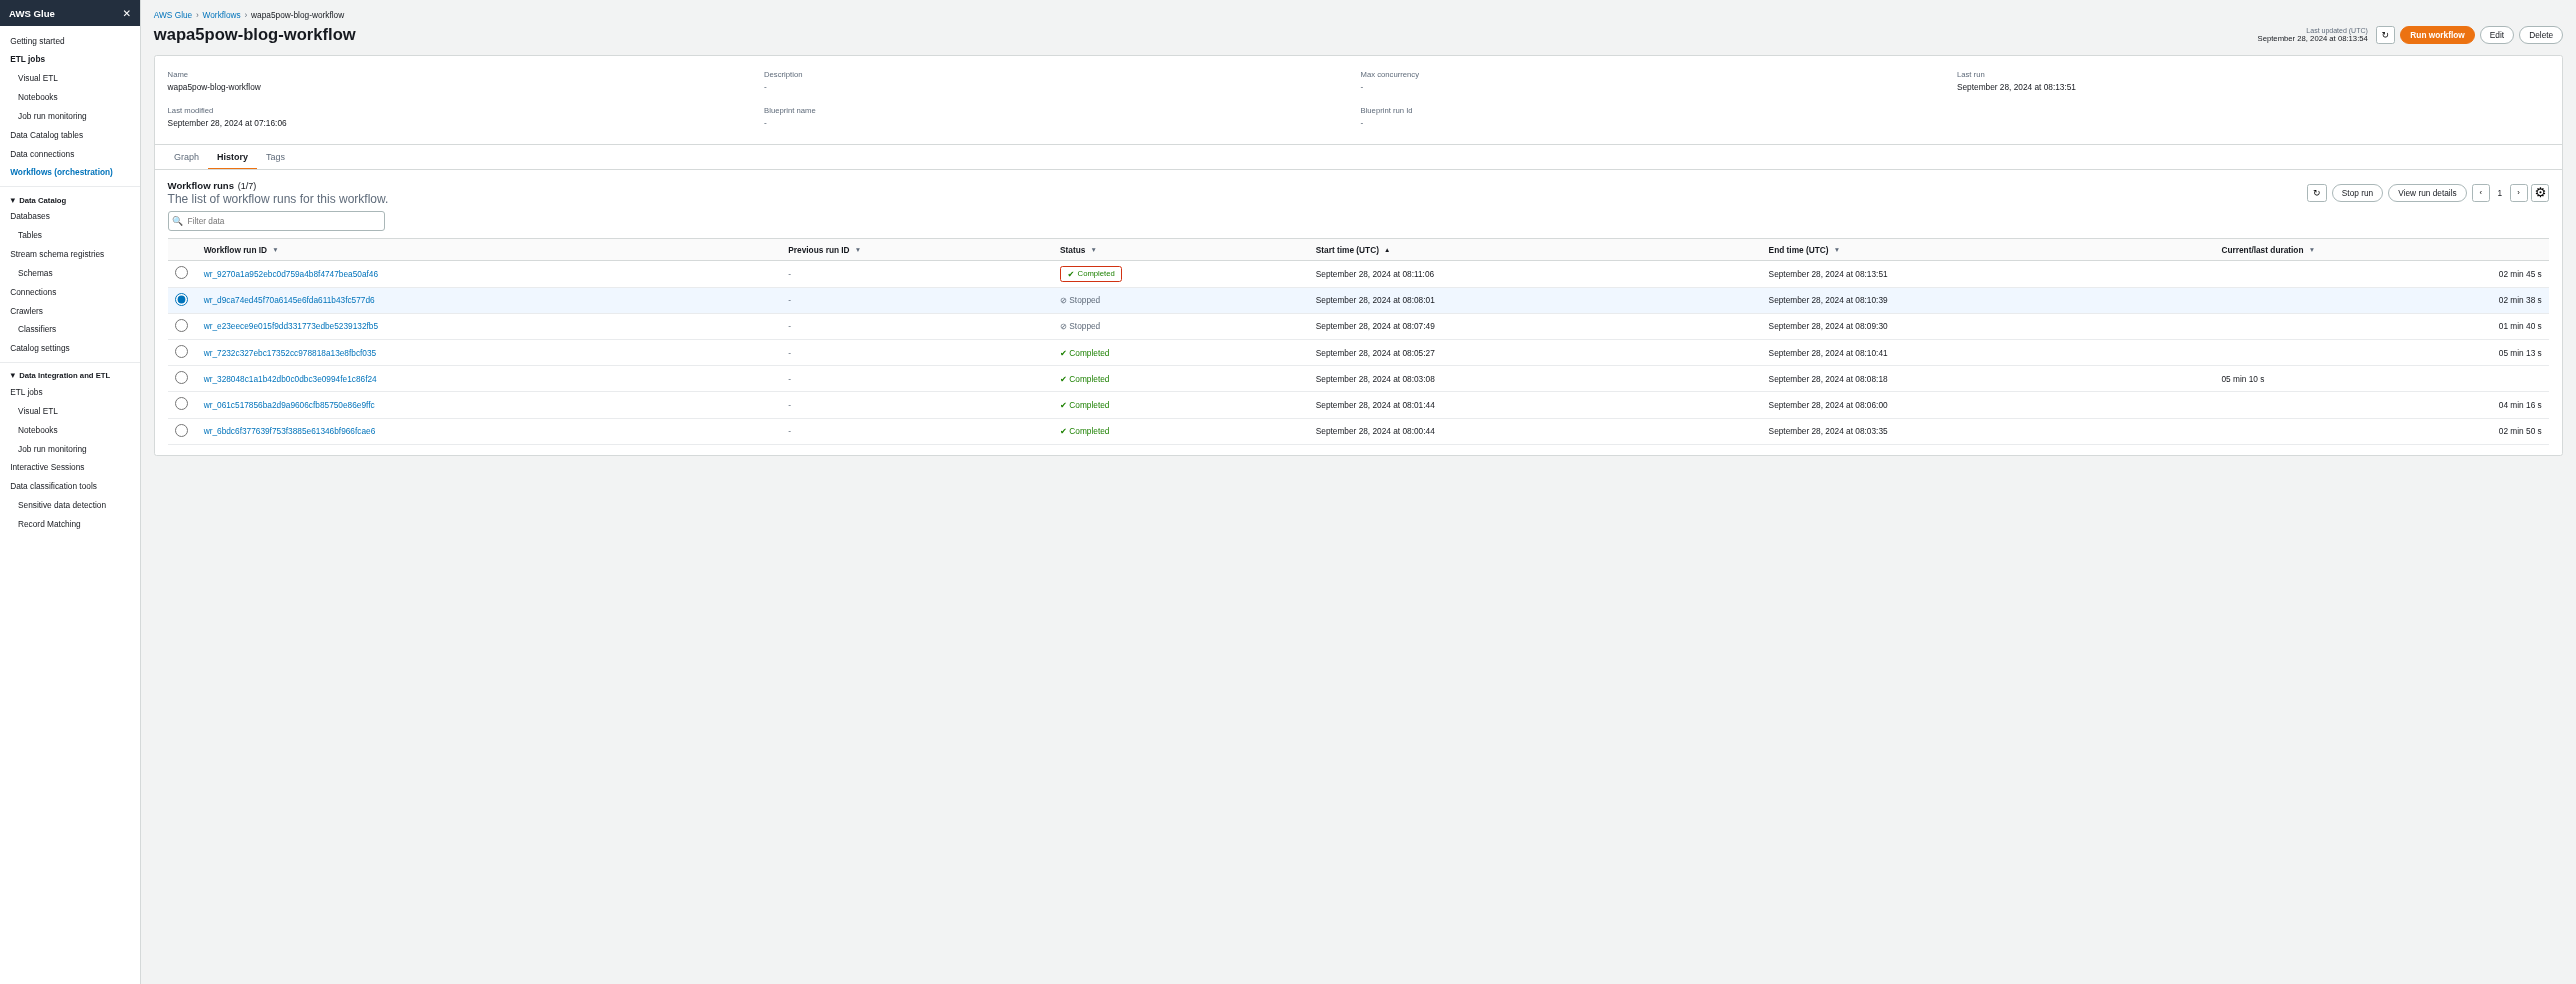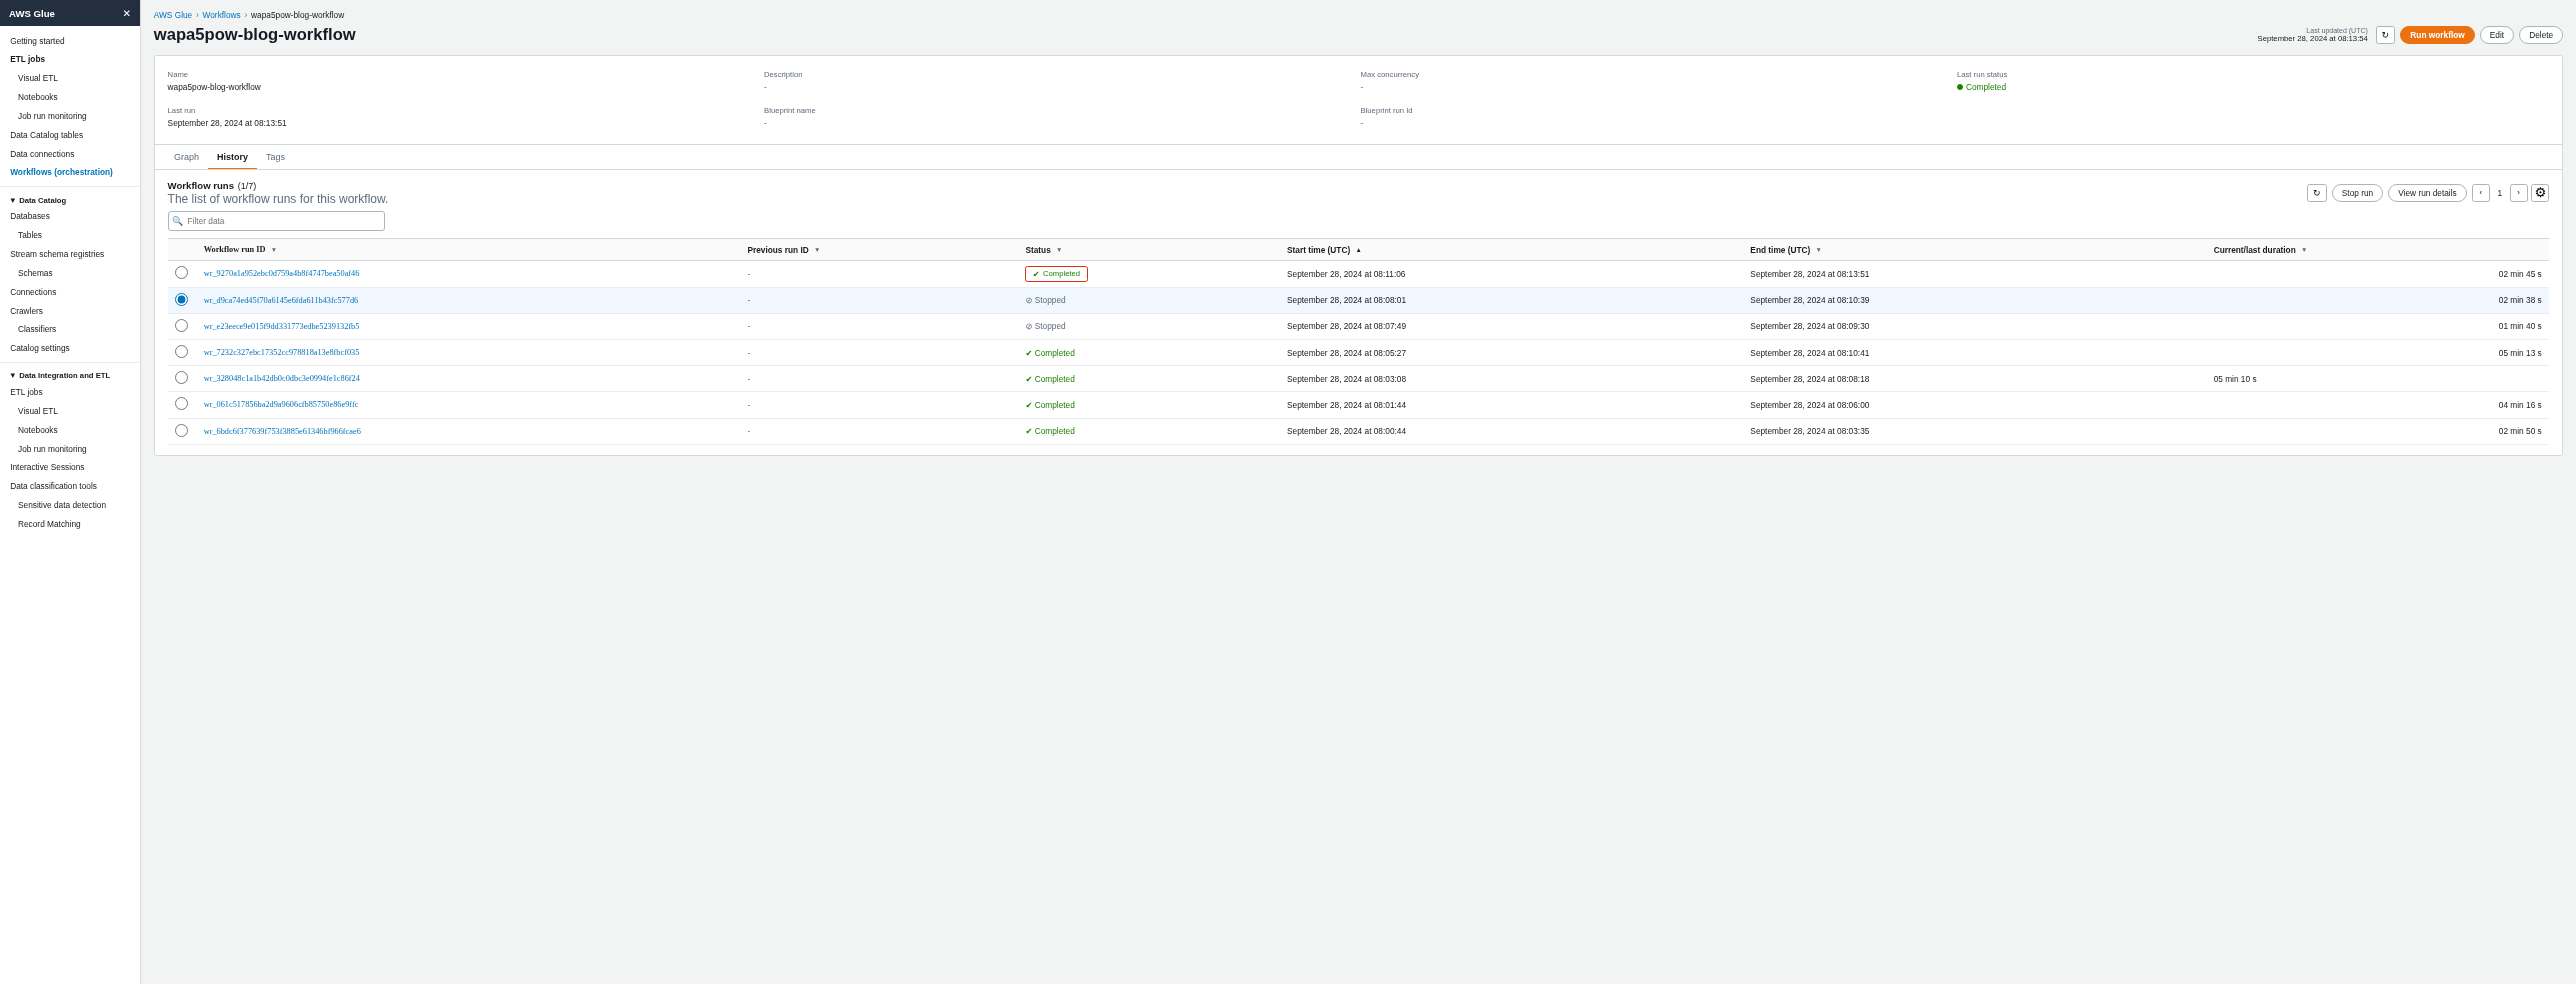--- a/index.html
+++ b/index.html
@@ -265,21 +265,21 @@
     }
     .pagination .settings-btn {
       width: 18px; height: 18px;
       border: 0.6px solid #aab7b8;
       background: #fff;
       border-radius: 2.6px;
       cursor: pointer;
       display: flex; align-items: center; justify-content: center;
     }
 
-    .col-id { min-width: 141px; font-family: Liberation Serif, serif; }
+    .col-id { min-width: 141px; }
     .col-prev { min-width: 77px; }
     .col-status { min-width: 83px; }
     .col-start { min-width: 147px; }
     .col-end { min-width: 147px; }
     .col-dur { min-width: 96px; text-align: right; }
 
     .th-content { display: inline-flex; align-items: center; gap: 2.6px; }
   </style>
 </head>
 <body>
@@ -367,29 +367,26 @@
         </div>
         <div class="detail-item">
           <div class="detail-label">Description</div>
           <div class="detail-value dash">-</div>
         </div>
         <div class="detail-item">
           <div class="detail-label">Max concurrency</div>
           <div class="detail-value dash">-</div>
         </div>
         <div class="detail-item">
-          <div class="detail-label">Last run status</div>
-          <div class="detail-value status-completed">
-            <span class="status-dot-green"></span>
-            <span>Completed</span>
-          </div>
-        </div>
-        <div class="detail-item">
           <div class="detail-label">Last run</div>
           <div class="detail-value">September 28, 2024 at 08:13:51</div>
+        </div>
+        <div class="detail-item">
+          <div class="detail-label">Last modified</div>
+          <div class="detail-value">September 28, 2024 at 07:16:06</div>
         </div>
         <div class="detail-item">
           <div class="detail-label">Blueprint name</div>
           <div class="detail-value dash">-</div>
         </div>
         <div class="detail-item">
           <div class="detail-label">Blueprint run Id</div>
           <div class="detail-value dash">-</div>
         </div>
       </div>

